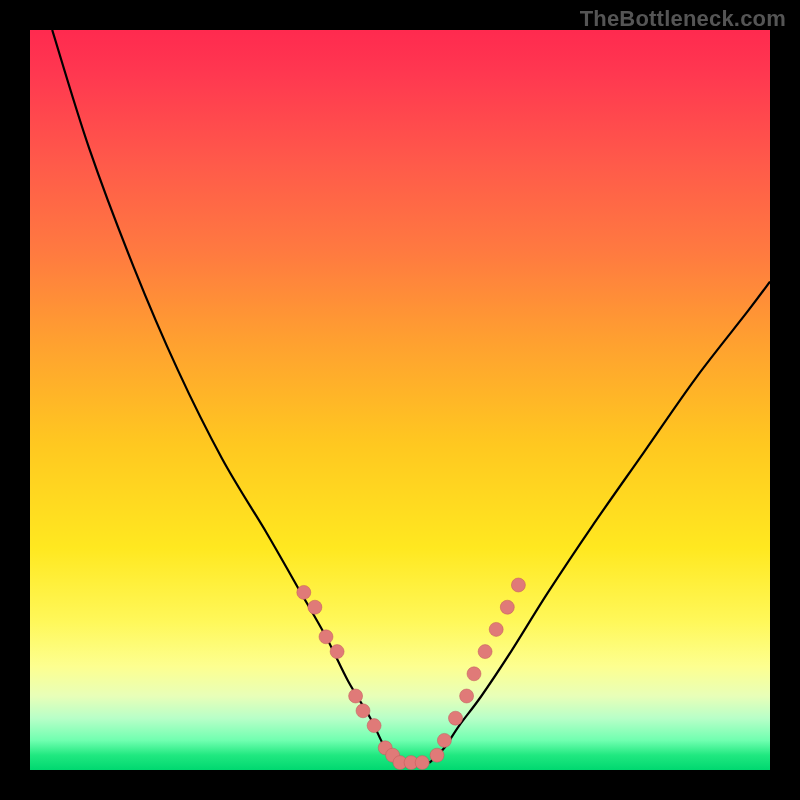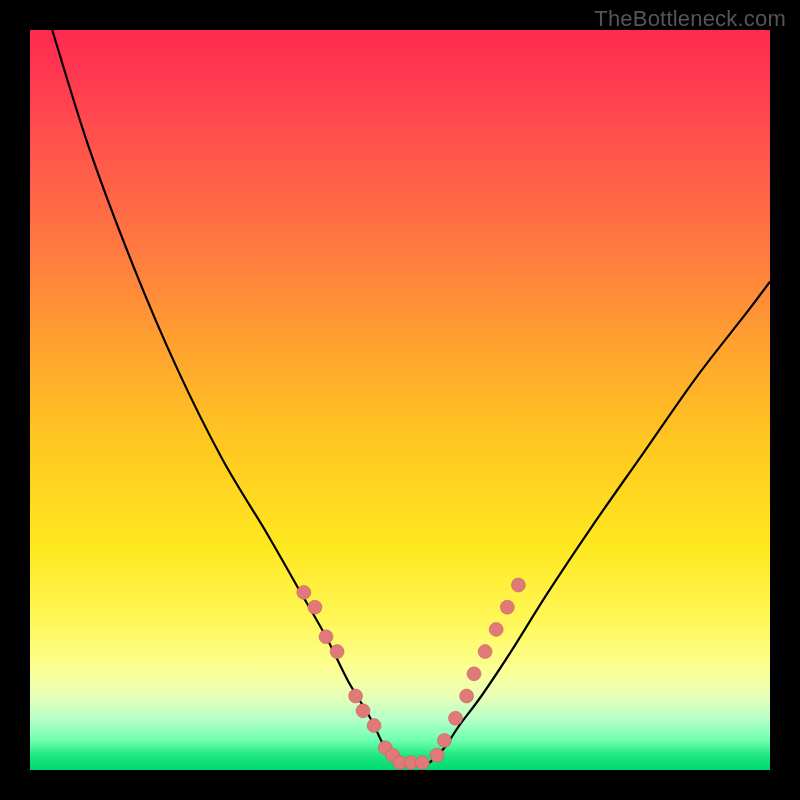--- a/index.html
+++ b/index.html
@@ -40,21 +40,21 @@
       #70ffb0 96%,
       #20e880 98%,
       #00d870 100%
     );
   }
   .watermark {
     position: absolute;
     top: 6px;
     right: 14px;
     font-size: 22px;
-    font-weight: 400;
+    font-weight: 700;
     color: #555;
     letter-spacing: 0.2px;
   }
   svg.curve {
     position: absolute;
     top: 0;
     left: 0;
     width: 740px;
     height: 740px;
   }

